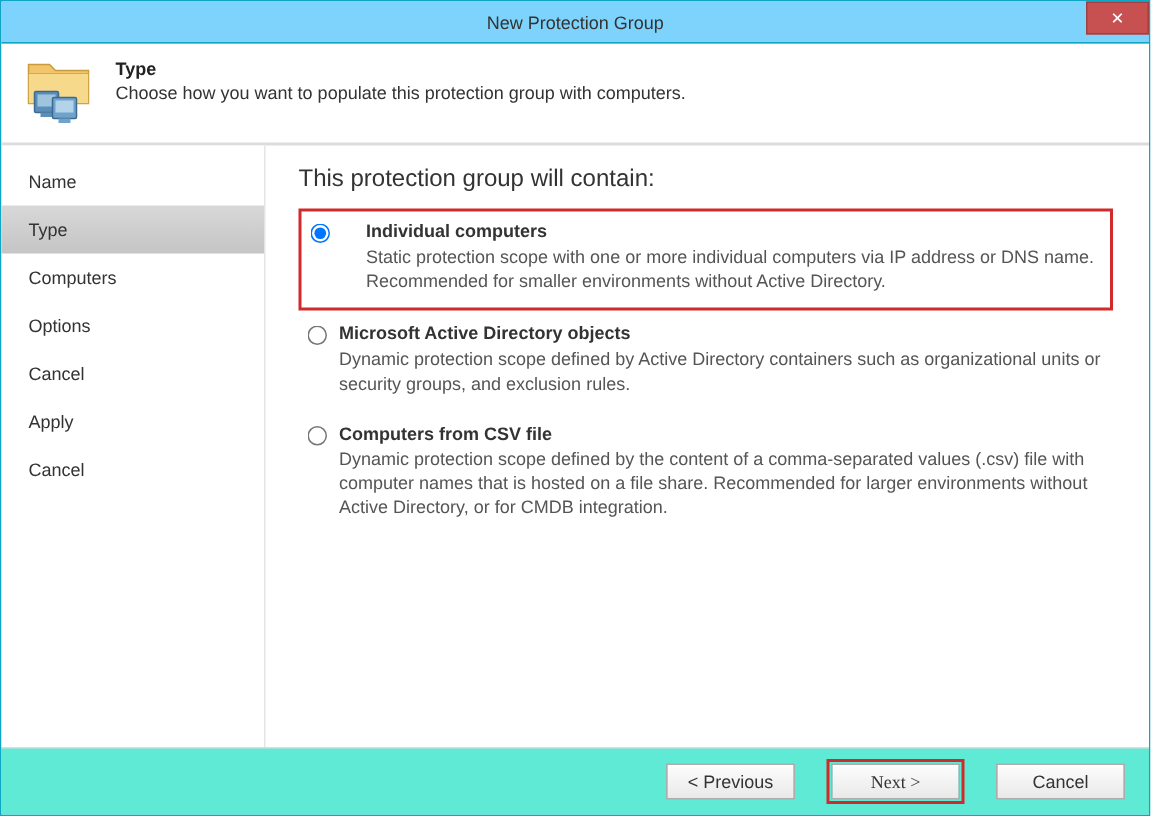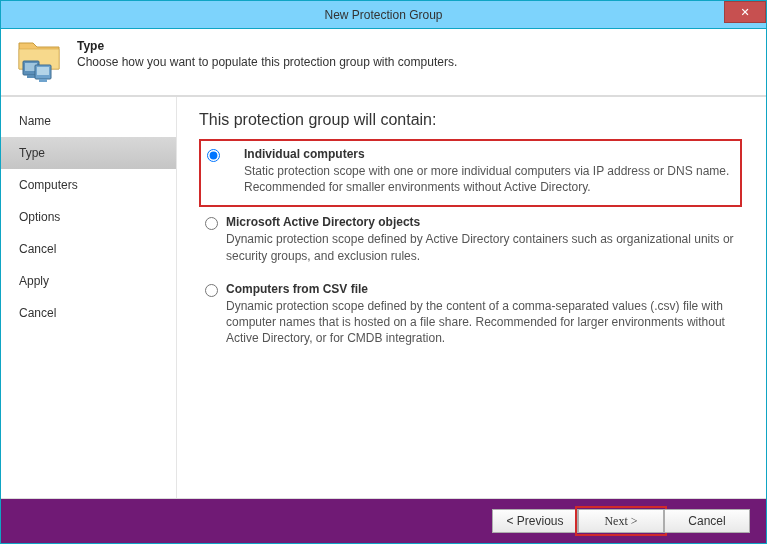--- a/index.html
+++ b/index.html
@@ -164,22 +164,22 @@
       font-size: 12px;
       color: #555;
       line-height: 1.35;
     }
     
     .footer {
       border-top: 1px solid #dcdcdc;
       padding: 10px 16px;
       display: flex;
       justify-content: flex-end;
-      gap: 0;
-      background: #701a75;
+      gap: 24px;
+      background: #5eead4;
     }
     
     .btn {
       min-width: 86px;
       height: 24px;
       font-size: 12px;
       border: 1px solid #adadad;
       background: linear-gradient(to bottom, #fdfdfd, #e9e9e9);
       cursor: pointer;
       padding: 0 10px;

